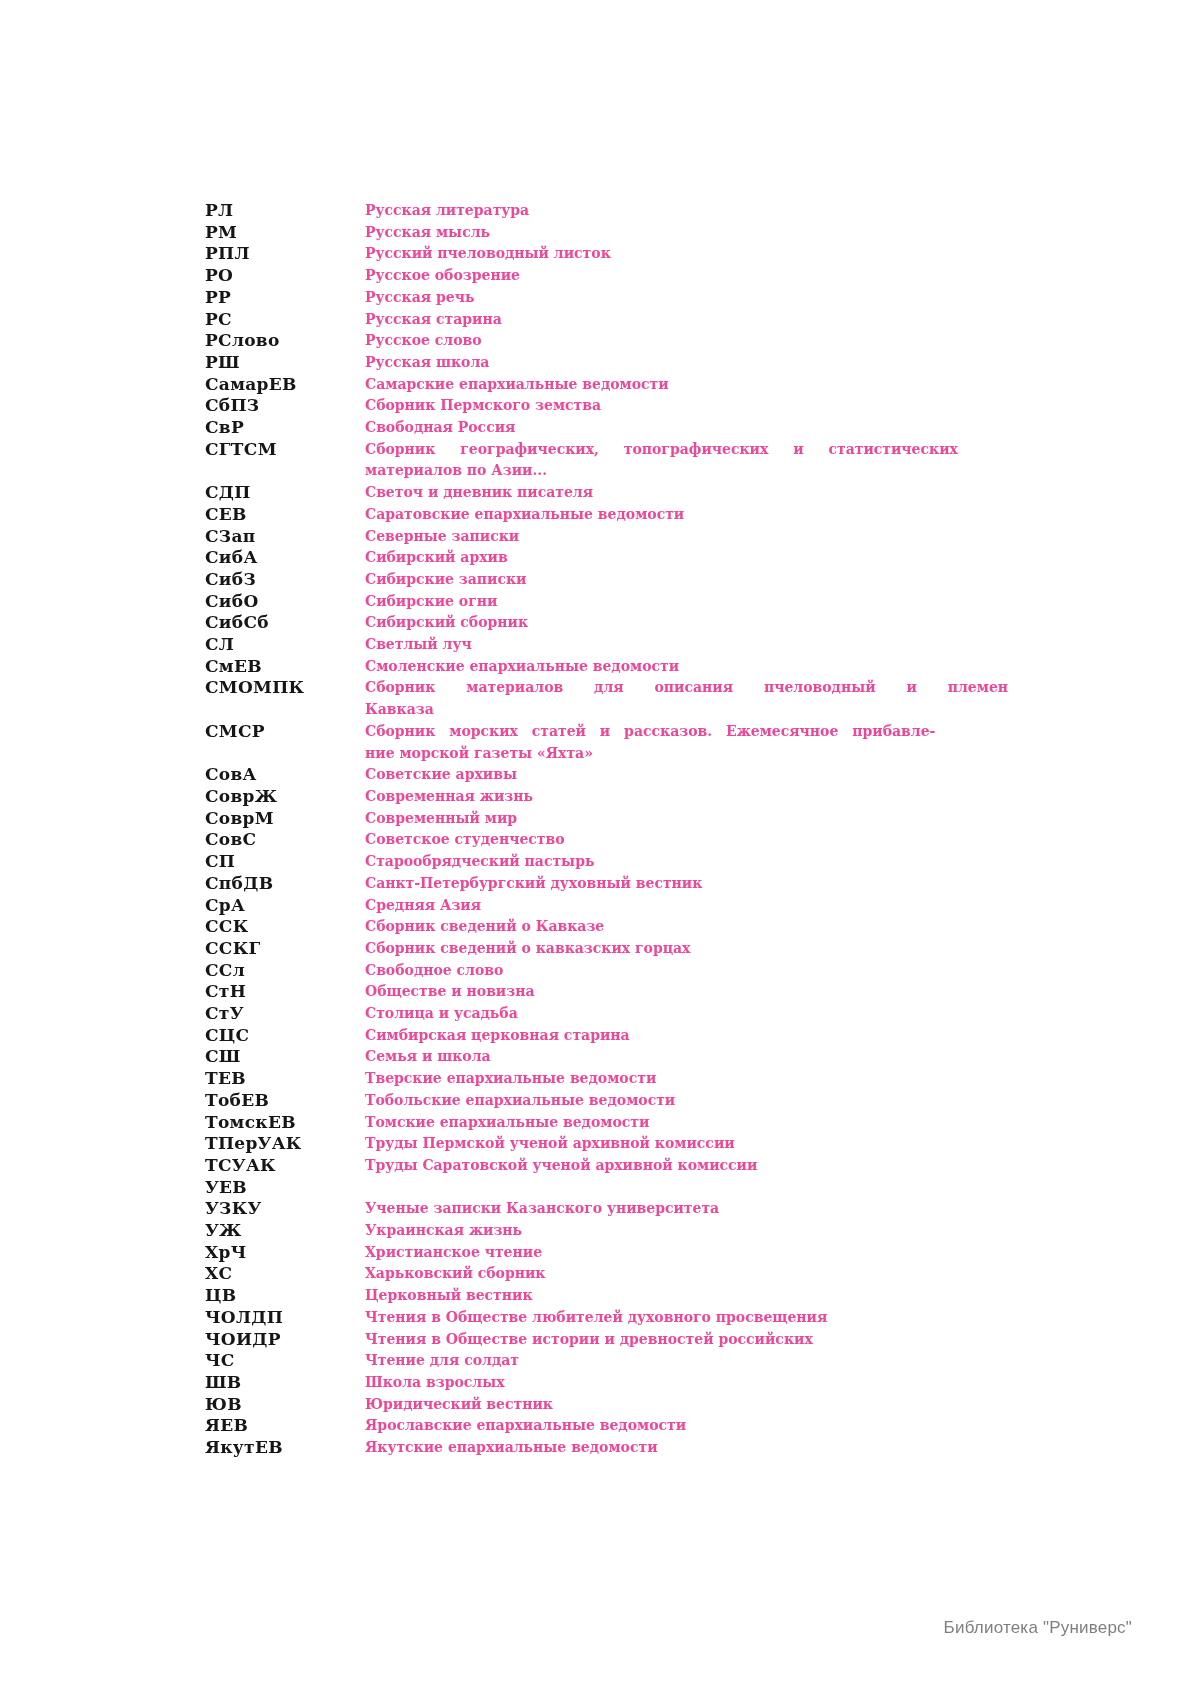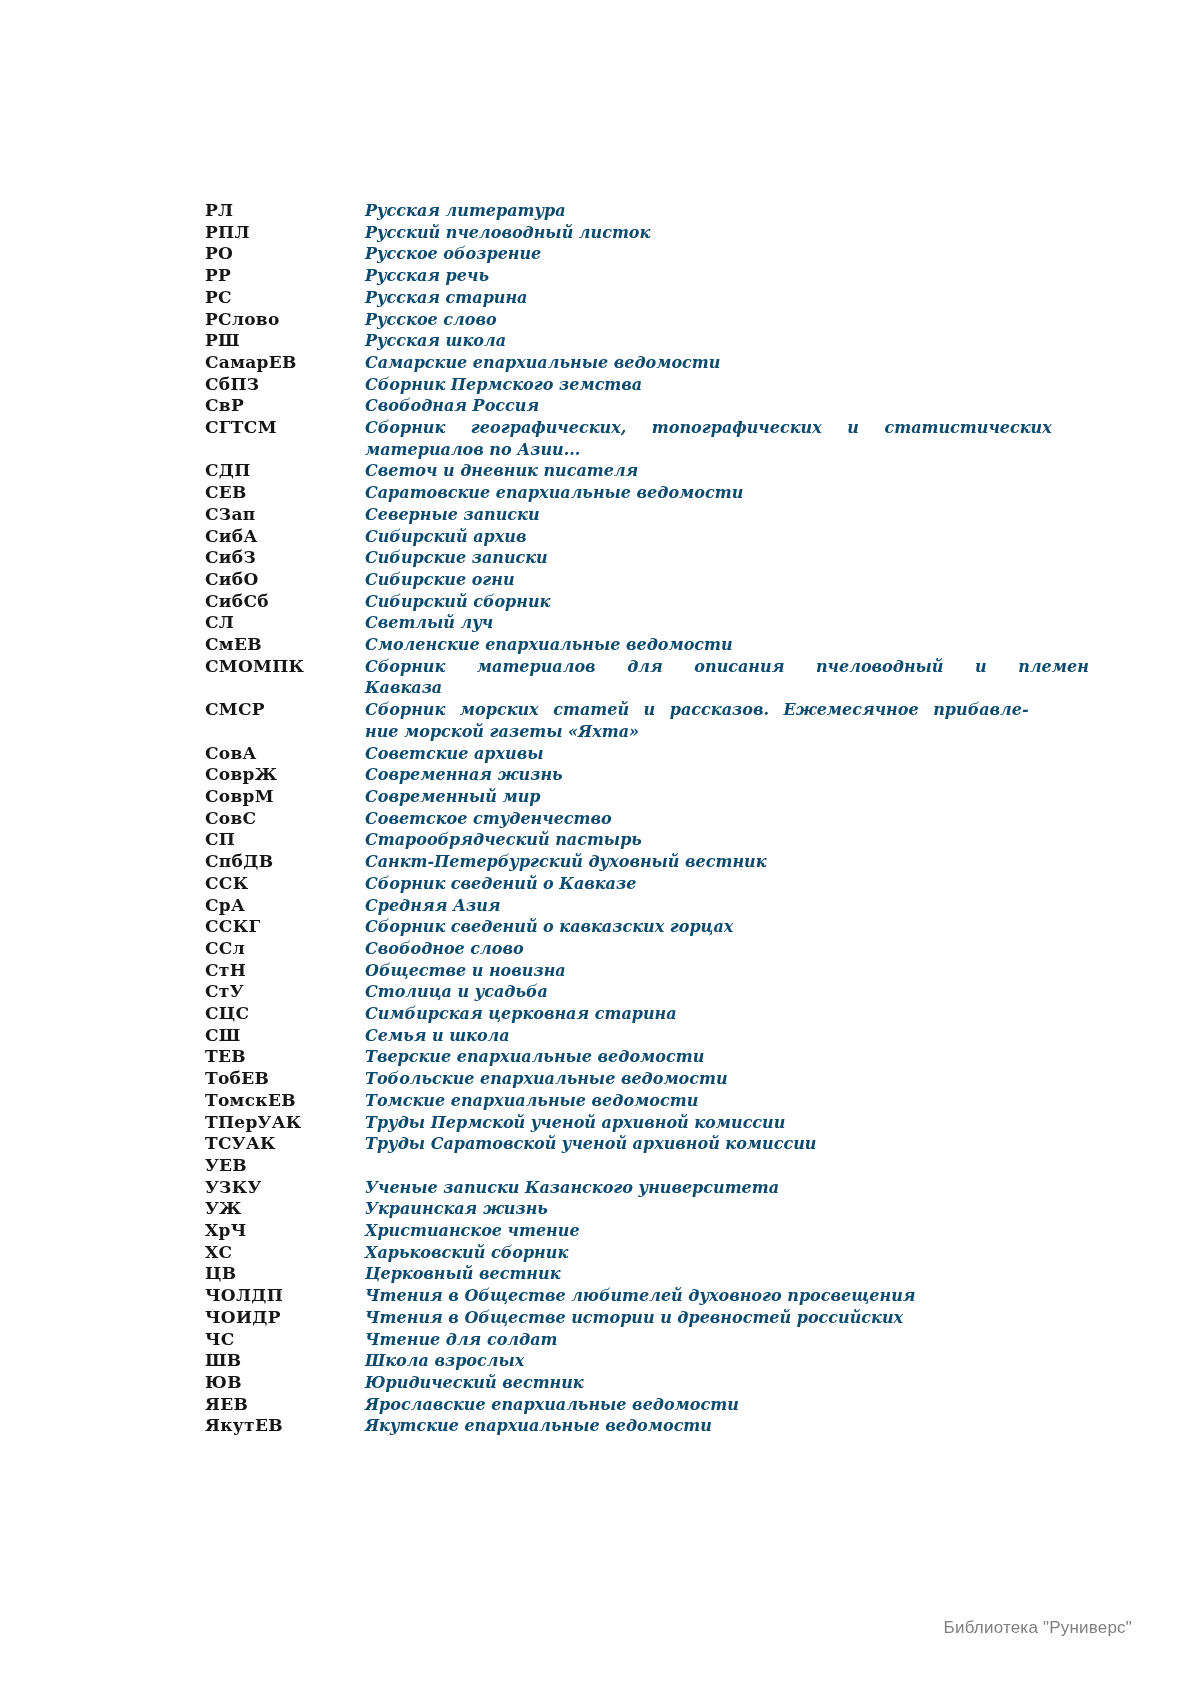--- a/index.html
+++ b/index.html
@@ -31,25 +31,24 @@
     width: 160px;
     font-size: 17px;
     font-weight: 700;
     line-height: 21.7px;
     color: #161616;
     letter-spacing: 0.3px;
     white-space: nowrap;
   }
   .title {
     flex: 1;
-    font-size: 16px;
+    font-size: 14px;
     font-weight: 700;
     line-height: 21.7px;
-    color: #0c4a6e;
-    font-style: italic;
+    color: #ec4899;
   }
   .line {
     white-space: nowrap;
   }
   .footer {
     position: absolute;
     top: 1618px;
     right: 68px;
     font-family: "Liberation Sans", "DejaVu Sans", sans-serif;
     font-size: 17px;
@@ -62,20 +61,26 @@
 
 <div class="page">
   <div class="list">
   <div class="row">
     <div class="abbr">РЛ</div>
     <div class="title">
           <div class="line">Русская литература</div>
         </div>
   </div>
 
+  <div class="row">
+    <div class="abbr">РМ</div>
+    <div class="title">
+          <div class="line">Русская мысль</div>
+        </div>
+  </div>
 
   <div class="row">
     <div class="abbr">РПЛ</div>
     <div class="title">
           <div class="line">Русский пчеловодный листок</div>
         </div>
   </div>
 
   <div class="row">
     <div class="abbr">РО</div>
@@ -257,30 +262,30 @@
   </div>
 
   <div class="row">
     <div class="abbr">СпбДВ</div>
     <div class="title">
           <div class="line">Санкт-Петербургский духовный вестник</div>
         </div>
   </div>
 
   <div class="row">
+    <div class="abbr">СрА</div>
+    <div class="title">
+          <div class="line">Средняя Азия</div>
+        </div>
+  </div>
+
+  <div class="row">
     <div class="abbr">ССК</div>
     <div class="title">
           <div class="line">Сборник сведений о Кавказе</div>
-        </div>
-  </div>
-
-  <div class="row">
-    <div class="abbr">СрА</div>
-    <div class="title">
-          <div class="line">Средняя Азия</div>
         </div>
   </div>
 
   <div class="row">
     <div class="abbr">ССКГ</div>
     <div class="title">
           <div class="line">Сборник сведений о кавказских горцах</div>
         </div>
   </div>
 

